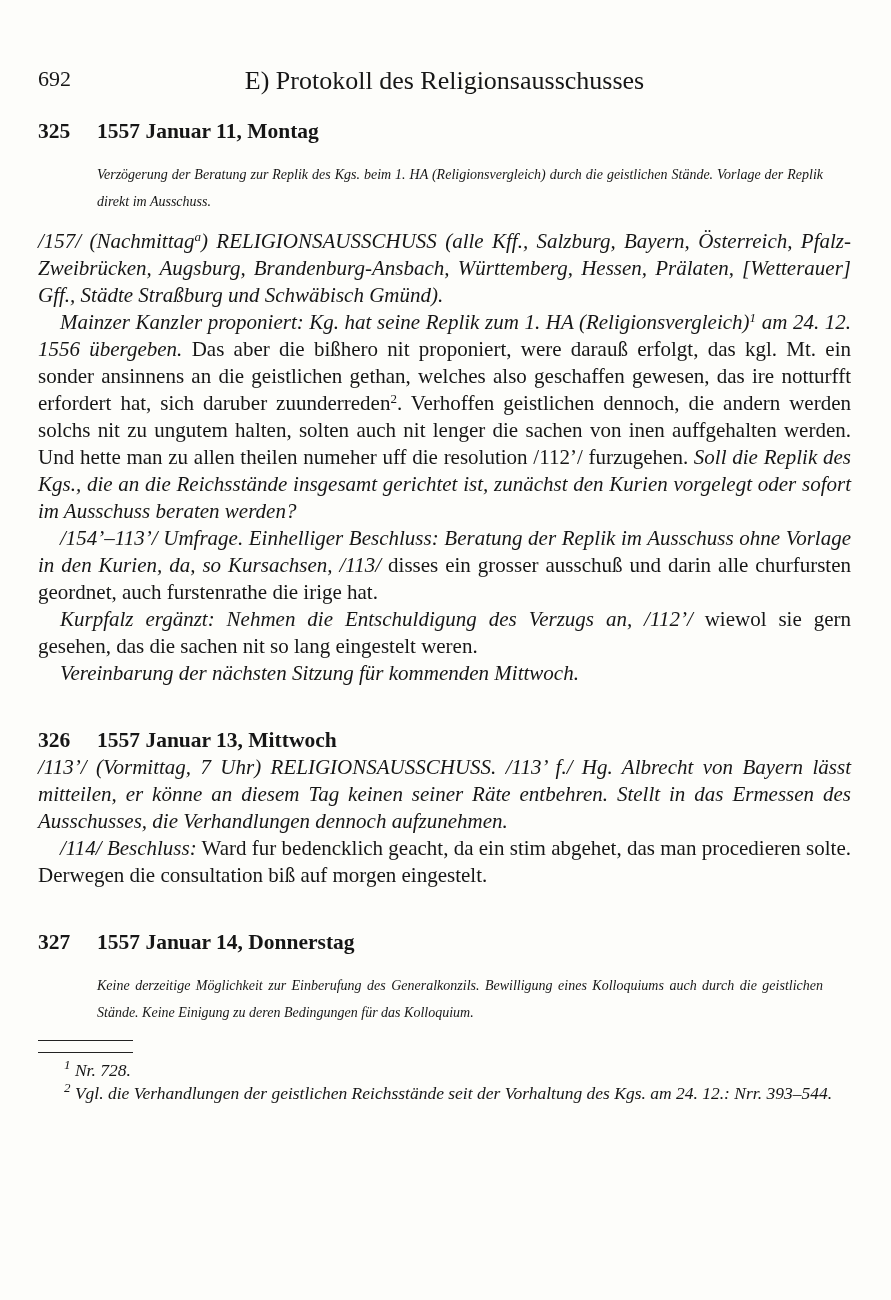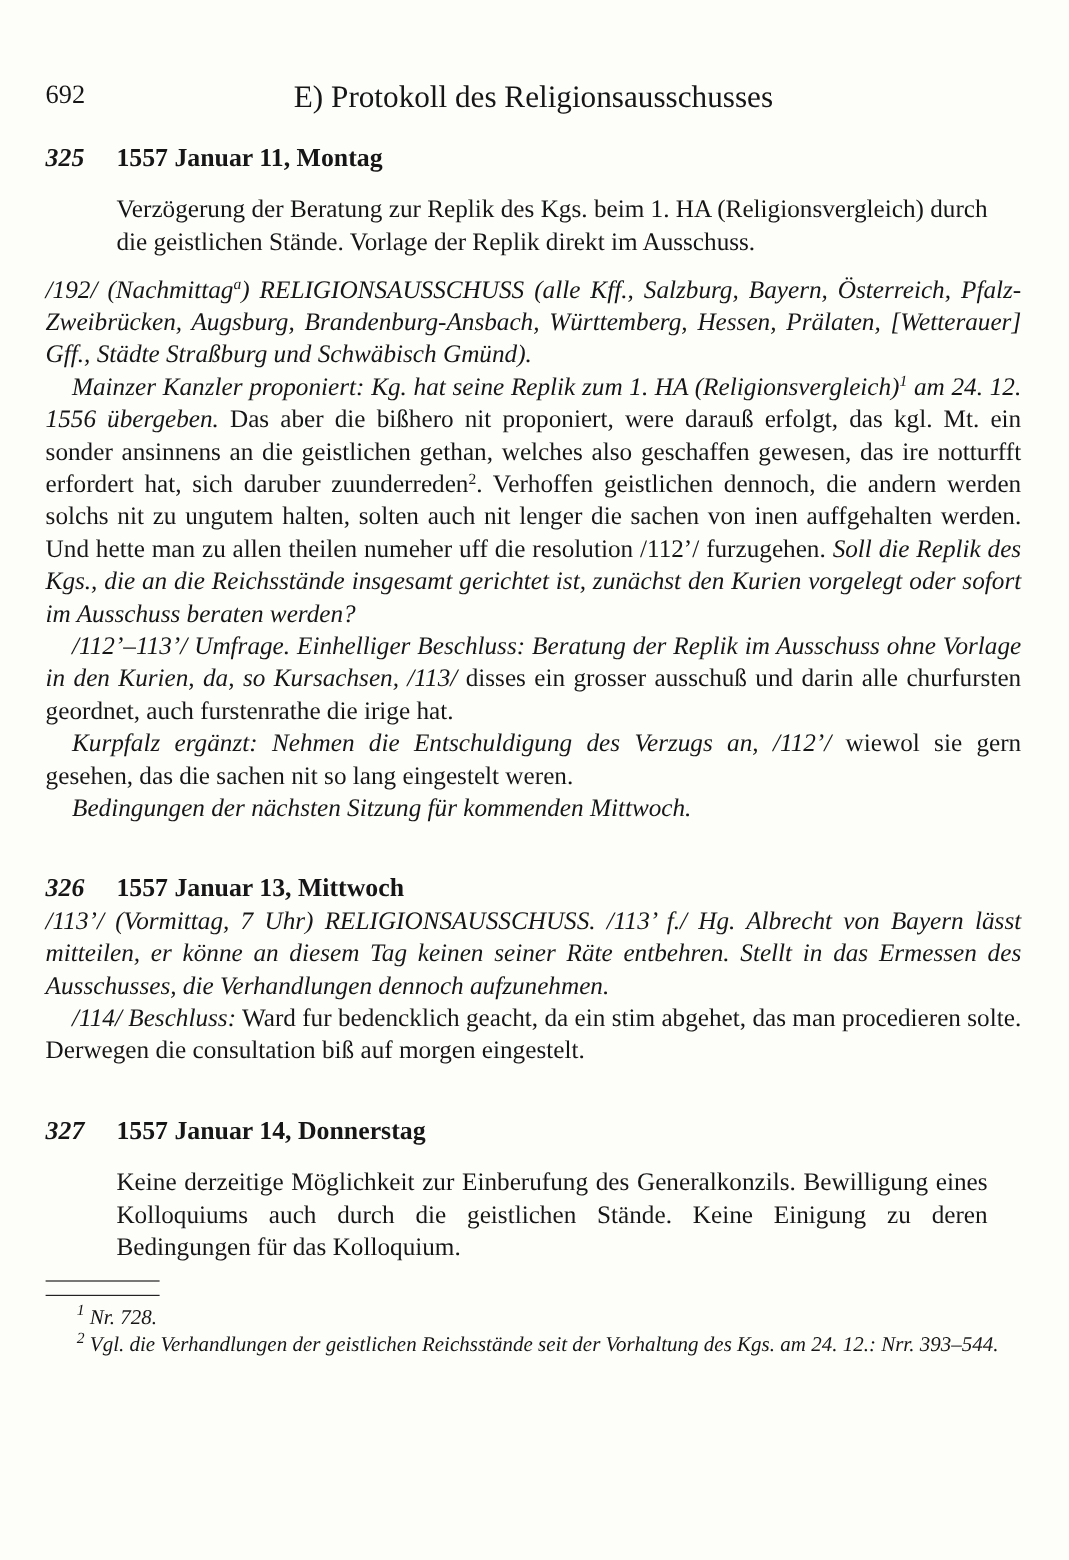--- a/index.html
+++ b/index.html
@@ -34,24 +34,25 @@
   }
   
   .entry-head {
     display: flex;
     font-weight: 700;
     font-size: 21.5px;
     margin: 40px 0 0 0;
     line-height: 27px;
   }
   .entry-head.first { margin-top: 24px; }
-  .entry-head .num { width: 59px; flex: none; font-style: italic; }
+  .entry-head .num { width: 59px; flex: none; }
   .summary {
     margin: 16px 28px 13px 59px;
-    font-size: 21px;
+    font-style: italic;
+    font-size: 14px;
     line-height: 27px;
     text-align: justify;
   }
   .paras p {
     margin: 0;
     font-size: 21px;
     line-height: 27px;
     text-align: justify;
   }
   .paras p.indent { text-indent: 22px; }
@@ -90,25 +91,25 @@
     <span class="runhead">E) Protokoll des Religionsausschusses</span>
   </div>
 
   <section class="entry">
     <h2 class="entry-head first">
       <span class="num">325</span>
       <span class="date">1557 Januar 11, Montag</span>
     </h2>
     <p class="summary">Verzögerung der Beratung zur Replik des Kgs. beim 1. HA (Religionsvergleich) durch die geistlichen Stände. Vorlage der Replik direkt im Ausschuss.</p>
     <div class="paras">
-        <p class="flush"><span class="it">/192/ (Nachmittag</span><sup class="it">a</sup><span class="it">) RELIGIONSAUSSCHUSS (alle Kff., Salzburg, Bayern, Österreich, Pfalz-Zweibrücken, Augsburg, Brandenburg-Ansbach, Württemberg, Hessen, Prälaten, [Wetterauer] Gff., Städte Straßburg und Schwäbisch Gmünd).</span></p>
+        <p class="flush"><span class="it">/157/ (Nachmittag</span><sup class="it">a</sup><span class="it">) RELIGIONSAUSSCHUSS (alle Kff., Salzburg, Bayern, Österreich, Pfalz-Zweibrücken, Augsburg, Brandenburg-Ansbach, Württemberg, Hessen, Prälaten, [Wetterauer] Gff., Städte Straßburg und Schwäbisch Gmünd).</span></p>
         <p class="indent"><span class="it">Mainzer Kanzler proponiert: Kg. hat seine Replik zum 1. HA (Religionsvergleich)</span><sup class="it">1</sup><span class="it"> am 24. 12. 1556 übergeben.</span><span> Das aber die bißhero nit proponiert, were darauß erfolgt, das kgl. Mt. ein sonder ansinnens an die geistlichen gethan, welches also geschaffen gewesen, das ire notturfft erfordert hat, sich daruber zuunderreden</span><sup>2</sup><span>. Verhoffen geistlichen dennoch, die andern werden solchs nit zu ungutem halten, solten auch nit lenger die sachen von inen auffgehalten werden. Und hette man zu allen theilen numeher uff die resolution /112’/ furzugehen.</span><span class="it"> Soll die Replik des Kgs., die an die Reichsstände insgesamt gerichtet ist, zunächst den Kurien vorgelegt oder sofort im Ausschuss beraten werden?</span></p>
-        <p class="indent"><span class="it">/112’–113’/ Umfrage. Einhelliger Beschluss: Beratung der Replik im Ausschuss ohne Vorlage in den Kurien, da, so Kursachsen, /113/</span><span> disses ein grosser ausschuß und darin alle churfursten geordnet, auch furstenrathe die irige hat.</span></p>
+        <p class="indent"><span class="it">/154’–113’/ Umfrage. Einhelliger Beschluss: Beratung der Replik im Ausschuss ohne Vorlage in den Kurien, da, so Kursachsen, /113/</span><span> disses ein grosser ausschuß und darin alle churfursten geordnet, auch furstenrathe die irige hat.</span></p>
         <p class="indent"><span class="it">Kurpfalz ergänzt: Nehmen die Entschuldigung des Verzugs an, /112’/</span><span> wiewol sie gern gesehen, das die sachen nit so lang eingestelt weren.</span></p>
-        <p class="indent"><span class="it">Bedingungen der nächsten Sitzung für kommenden Mittwoch.</span></p>
+        <p class="indent"><span class="it">Vereinbarung der nächsten Sitzung für kommenden Mittwoch.</span></p>
       </div>
   </section>
 
   <section class="entry">
     <h2 class="entry-head">
       <span class="num">326</span>
       <span class="date">1557 Januar 13, Mittwoch</span>
     </h2>
     <div class="paras">
         <p class="flush"><span class="it">/113’/ (Vormittag, 7 Uhr) RELIGIONSAUSSCHUSS. /113’ f./ Hg. Albrecht von Bayern lässt mitteilen, er könne an diesem Tag keinen seiner Räte entbehren. Stellt in das Ermessen des Ausschusses, die Verhandlungen dennoch aufzunehmen.</span></p>

